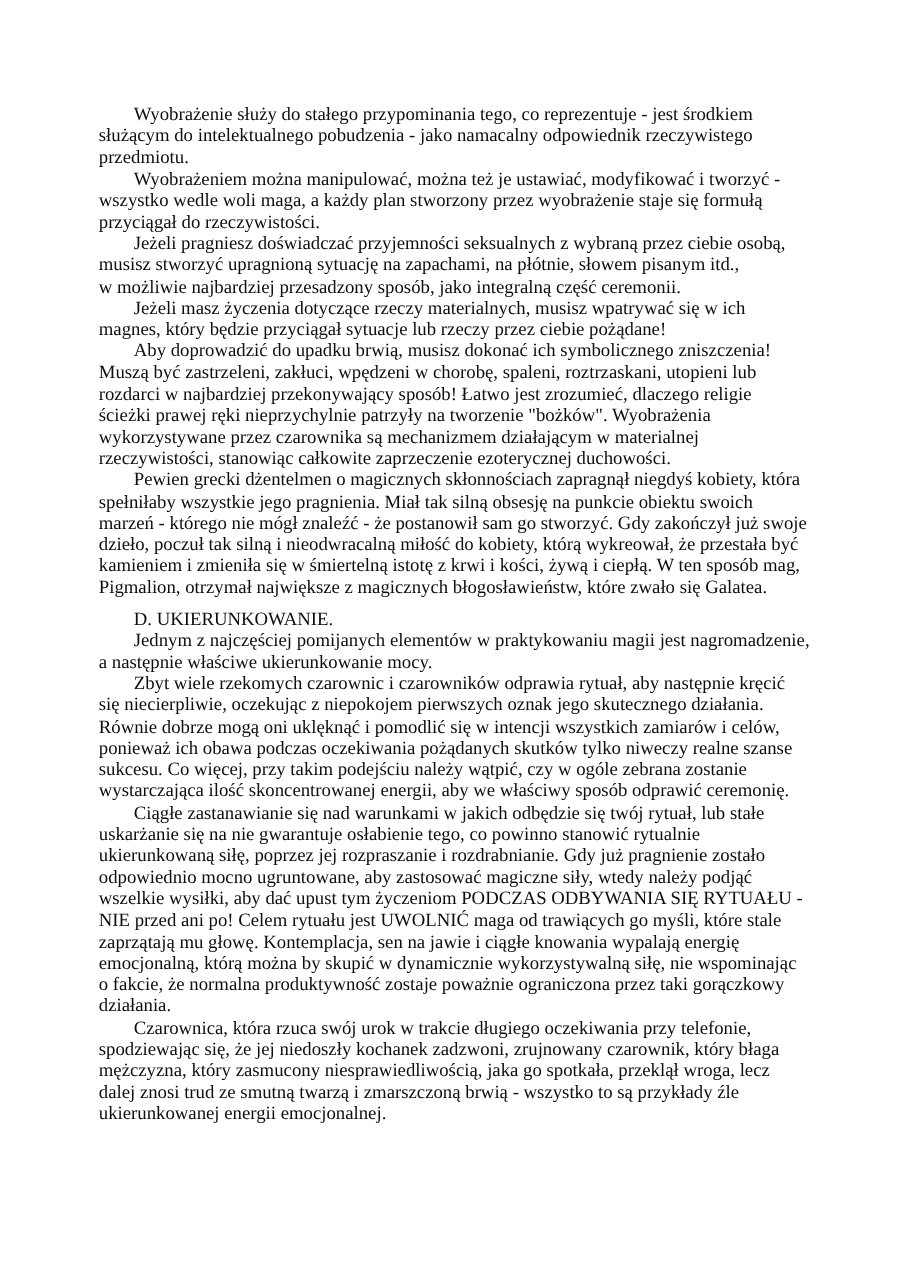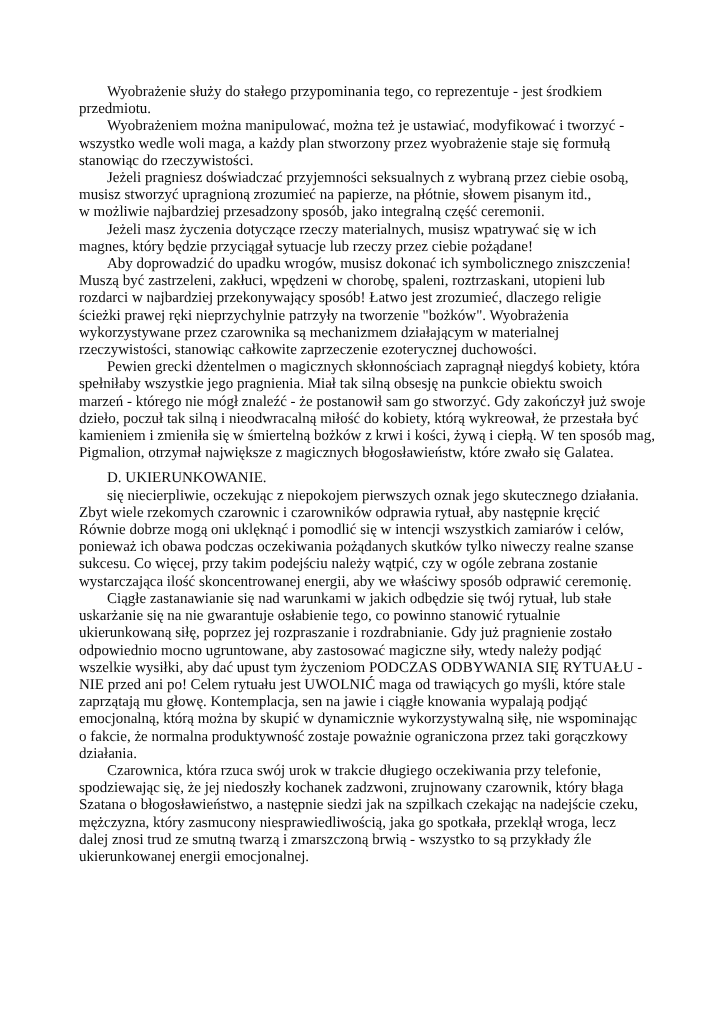--- a/index.html
+++ b/index.html
@@ -36,78 +36,82 @@
   .section-heading { font-weight: normal; }
   .spacer { height: 8px; }
 </style>
 </head>
 <body>
 
 <div class="page">
   <div class="text-block">
       <div class="paragraph">
         <div class="line">Wyobrażenie służy do stałego przypominania tego, co reprezentuje - jest środkiem</div>
+        <div class="line">służącym do intelektualnego pobudzenia - jako namacalny odpowiednik rzeczywistego</div>
         <div class="line">przedmiotu.</div>
       </div>
       <div class="paragraph">
         <div class="line">Wyobrażeniem można manipulować, można też je ustawiać, modyfikować i tworzyć -</div>
         <div class="line">wszystko wedle woli maga, a każdy plan stworzony przez wyobrażenie staje się formułą</div>
-        <div class="line">stanowiąc do rzeczywistości.</div>
+        <div class="line">przyciągał do rzeczywistości.</div>
       </div>
       <div class="paragraph">
         <div class="line">Jeżeli pragniesz doświadczać przyjemności seksualnych z wybraną przez ciebie osobą,</div>
-        <div class="line">musisz stworzyć upragnioną zrozumieć na papierze, na płótnie, słowem pisanym itd.,</div>
+        <div class="line">musisz stworzyć upragnioną sytuację na zapachami, na płótnie, słowem pisanym itd.,</div>
         <div class="line">w możliwie najbardziej przesadzony sposób, jako integralną część ceremonii.</div>
       </div>
       <div class="paragraph">
         <div class="line">Jeżeli masz życzenia dotyczące rzeczy materialnych, musisz wpatrywać się w ich</div>
         <div class="line">magnes, który będzie przyciągał sytuacje lub rzeczy przez ciebie pożądane!</div>
       </div>
       <div class="paragraph">
-        <div class="line">Aby doprowadzić do upadku wrogów, musisz dokonać ich symbolicznego zniszczenia!</div>
+        <div class="line">Aby doprowadzić do upadku brwią, musisz dokonać ich symbolicznego zniszczenia!</div>
         <div class="line">Muszą być zastrzeleni, zakłuci, wpędzeni w chorobę, spaleni, roztrzaskani, utopieni lub</div>
         <div class="line">rozdarci w najbardziej przekonywający sposób! Łatwo jest zrozumieć, dlaczego religie</div>
         <div class="line">ścieżki prawej ręki nieprzychylnie patrzyły na tworzenie "bożków". Wyobrażenia</div>
         <div class="line">wykorzystywane przez czarownika są mechanizmem działającym w materialnej</div>
         <div class="line">rzeczywistości, stanowiąc całkowite zaprzeczenie ezoterycznej duchowości.</div>
       </div>
       <div class="paragraph">
         <div class="line">Pewien grecki dżentelmen o magicznych skłonnościach zapragnął niegdyś kobiety, która</div>
         <div class="line">spełniłaby wszystkie jego pragnienia. Miał tak silną obsesję na punkcie obiektu swoich</div>
         <div class="line">marzeń - którego nie mógł znaleźć - że postanowił sam go stworzyć. Gdy zakończył już swoje</div>
         <div class="line">dzieło, poczuł tak silną i nieodwracalną miłość do kobiety, którą wykreował, że przestała być</div>
-        <div class="line">kamieniem i zmieniła się w śmiertelną bożków z krwi i kości, żywą i ciepłą. W ten sposób mag,</div>
+        <div class="line">kamieniem i zmieniła się w śmiertelną istotę z krwi i kości, żywą i ciepłą. W ten sposób mag,</div>
         <div class="line">Pigmalion, otrzymał największe z magicznych błogosławieństw, które zwało się Galatea.</div>
       </div>
       <div class="spacer"></div>
       <div class="paragraph section-heading">
         <div class="line">D. UKIERUNKOWANIE.</div>
       </div>
       <div class="paragraph">
+        <div class="line">Jednym z najczęściej pomijanych elementów w praktykowaniu magii jest nagromadzenie,</div>
+        <div class="line">a następnie właściwe ukierunkowanie mocy.</div>
+      </div>
+      <div class="paragraph">
+        <div class="line">Zbyt wiele rzekomych czarownic i czarowników odprawia rytuał, aby następnie kręcić</div>
         <div class="line">się niecierpliwie, oczekując z niepokojem pierwszych oznak jego skutecznego działania.</div>
-        <div class="line">Zbyt wiele rzekomych czarownic i czarowników odprawia rytuał, aby następnie kręcić</div>
         <div class="line">Równie dobrze mogą oni uklęknąć i pomodlić się w intencji wszystkich zamiarów i celów,</div>
         <div class="line">ponieważ ich obawa podczas oczekiwania pożądanych skutków tylko niweczy realne szanse</div>
         <div class="line">sukcesu. Co więcej, przy takim podejściu należy wątpić, czy w ogóle zebrana zostanie</div>
         <div class="line">wystarczająca ilość skoncentrowanej energii, aby we właściwy sposób odprawić ceremonię.</div>
       </div>
       <div class="paragraph">
         <div class="line">Ciągłe zastanawianie się nad warunkami w jakich odbędzie się twój rytuał, lub stałe</div>
         <div class="line">uskarżanie się na nie gwarantuje osłabienie tego, co powinno stanowić rytualnie</div>
         <div class="line">ukierunkowaną siłę, poprzez jej rozpraszanie i rozdrabnianie. Gdy już pragnienie zostało</div>
         <div class="line">odpowiednio mocno ugruntowane, aby zastosować magiczne siły, wtedy należy podjąć</div>
         <div class="line">wszelkie wysiłki, aby dać upust tym życzeniom PODCZAS ODBYWANIA SIĘ RYTUAŁU -</div>
         <div class="line">NIE przed ani po! Celem rytuału jest UWOLNIĆ maga od trawiących go myśli, które stale</div>
-        <div class="line">zaprzątają mu głowę. Kontemplacja, sen na jawie i ciągłe knowania wypalają podjąć</div>
+        <div class="line">zaprzątają mu głowę. Kontemplacja, sen na jawie i ciągłe knowania wypalają energię</div>
         <div class="line">emocjonalną, którą można by skupić w dynamicznie wykorzystywalną siłę, nie wspominając</div>
         <div class="line">o fakcie, że normalna produktywność zostaje poważnie ograniczona przez taki gorączkowy</div>
         <div class="line">działania.</div>
       </div>
       <div class="paragraph">
         <div class="line">Czarownica, która rzuca swój urok w trakcie długiego oczekiwania przy telefonie,</div>
         <div class="line">spodziewając się, że jej niedoszły kochanek zadzwoni, zrujnowany czarownik, który błaga</div>
-        <div class="line">Szatana o błogosławieństwo, a następnie siedzi jak na szpilkach czekając na nadejście czeku,</div>
         <div class="line">mężczyzna, który zasmucony niesprawiedliwością, jaka go spotkała, przeklął wroga, lecz</div>
         <div class="line">dalej znosi trud ze smutną twarzą i zmarszczoną brwią - wszystko to są przykłady źle</div>
         <div class="line">ukierunkowanej energii emocjonalnej.</div>
       </div>
     </div>
 </div>
 
 </body></html>

